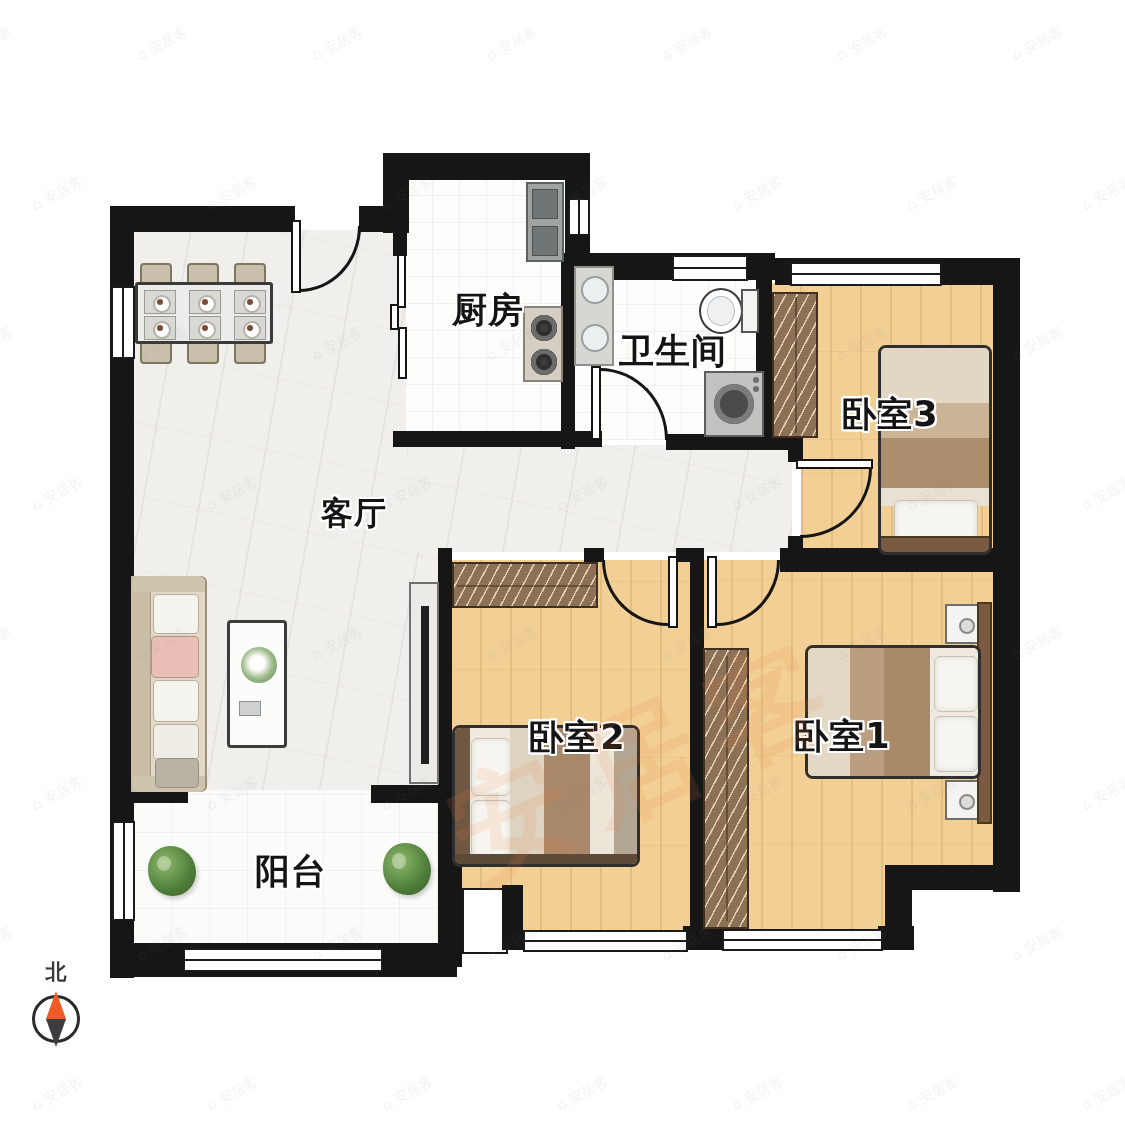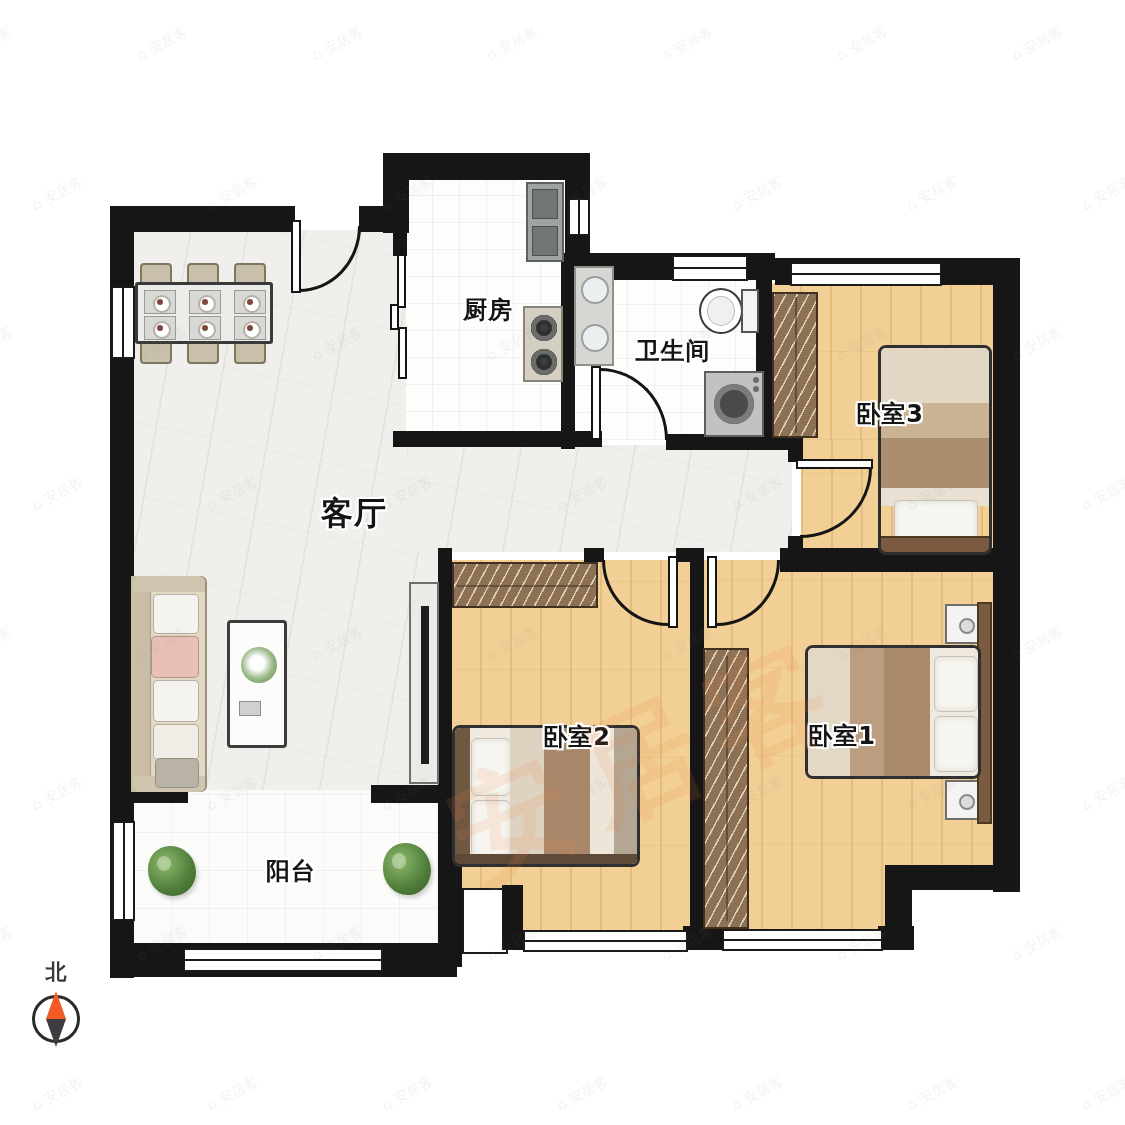--- a/index.html
+++ b/index.html
@@ -38,21 +38,21 @@
   .pillow{position:absolute;background:#f7f5f0;border:1px solid #c9c2b4;border-radius:6px;box-shadow:inset 0 0 6px rgba(0,0,0,.12);}
   .nightstand{position:absolute;background:#f4f3f1;border:2px solid #6e6e6e;box-sizing:border-box;}
   .nightstand:after{content:"";position:absolute;left:50%;top:50%;width:12px;height:12px;margin:-6px 0 0 -6px;
     border:2px solid #8a8a8a;border-radius:50%;background:#dcdcda;display:block;}
   .chair{position:absolute;background:#c8c0ab;border:2px solid #7e775f;border-radius:4px;box-sizing:border-box;}
   .plate{position:absolute;background:#d8d8d4;border:1px solid #9a9a94;}
   .plate:after{content:"";position:absolute;left:50%;top:50%;width:14px;height:14px;margin:-7px 0 0 -7px;background:#fff;
     border:2px solid #b5b0a8;border-radius:50%;display:block;}
   .plate:before{content:"";position:absolute;left:50%;top:50%;width:6px;height:6px;margin:-3px 0 0 -3px;background:#7d4a3a;
     border-radius:50%;display:block;z-index:2;}
-  .room-label{position:absolute;transform:translate(-50%,-50%);font-weight:700;color:#141414;font-size:24px;white-space:nowrap;
+  .room-label{position:absolute;transform:translate(-50%,-50%);font-weight:700;color:#141414;font-size:35px;white-space:nowrap;
     letter-spacing:1px;z-index:40;
     text-shadow:-2px 0 0 #fff,2px 0 0 #fff,0 -2px 0 #fff,0 2px 0 #fff,-2px -2px 0 #fff,2px 2px 0 #fff,-2px 2px 0 #fff,2px -2px 0 #fff;}
   .plant{position:absolute;border-radius:46% 54% 48% 52%;
     background:radial-gradient(circle at 35% 35%,#8db96a,#4f7d3a 60%,#3a6128);box-shadow:2px 3px 4px rgba(0,0,0,.18);}
   .plant:after{content:"";position:absolute;left:18%;top:20%;width:30%;height:30%;border-radius:50%;
     background:rgba(255,255,255,.35);display:block;}
   .wm-tile{position:absolute;color:rgba(130,130,130,.10);font-size:14px;white-space:nowrap;transform:rotate(-28deg);z-index:60;}
   .wm-big{position:absolute;color:rgba(236,135,70,.13);font-weight:700;font-size:118px;letter-spacing:22px;white-space:nowrap;
     transform:rotate(-24deg);z-index:59;}
   .sofa-pillow{position:absolute;border-radius:5px;border:1px solid rgba(120,110,90,.5);}

